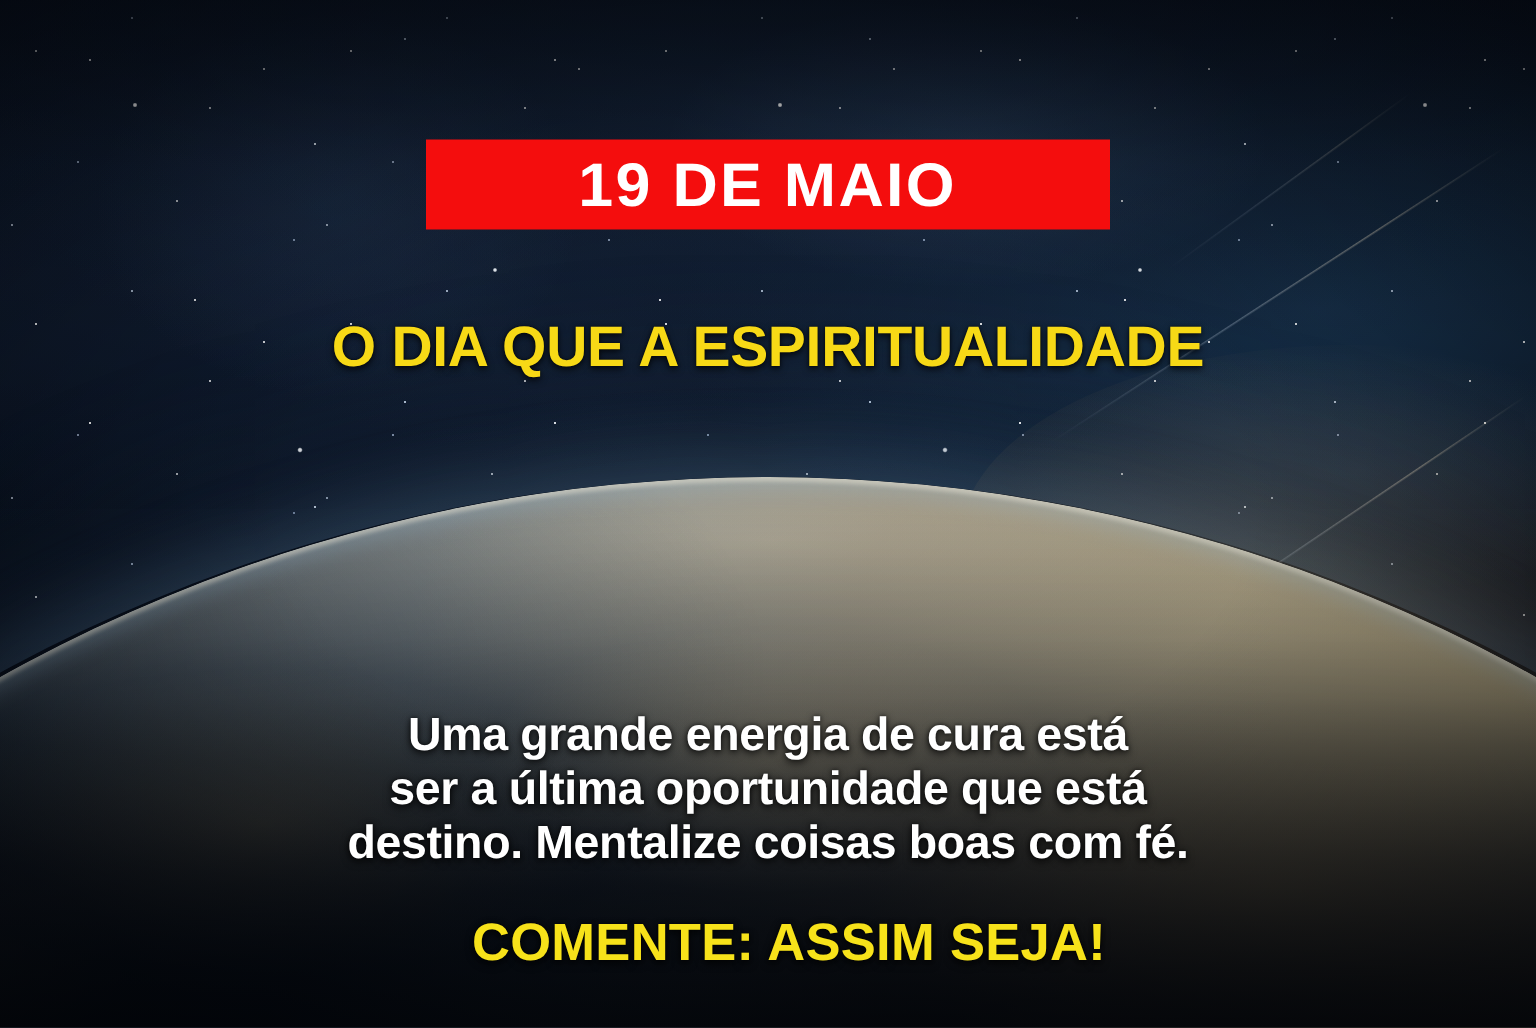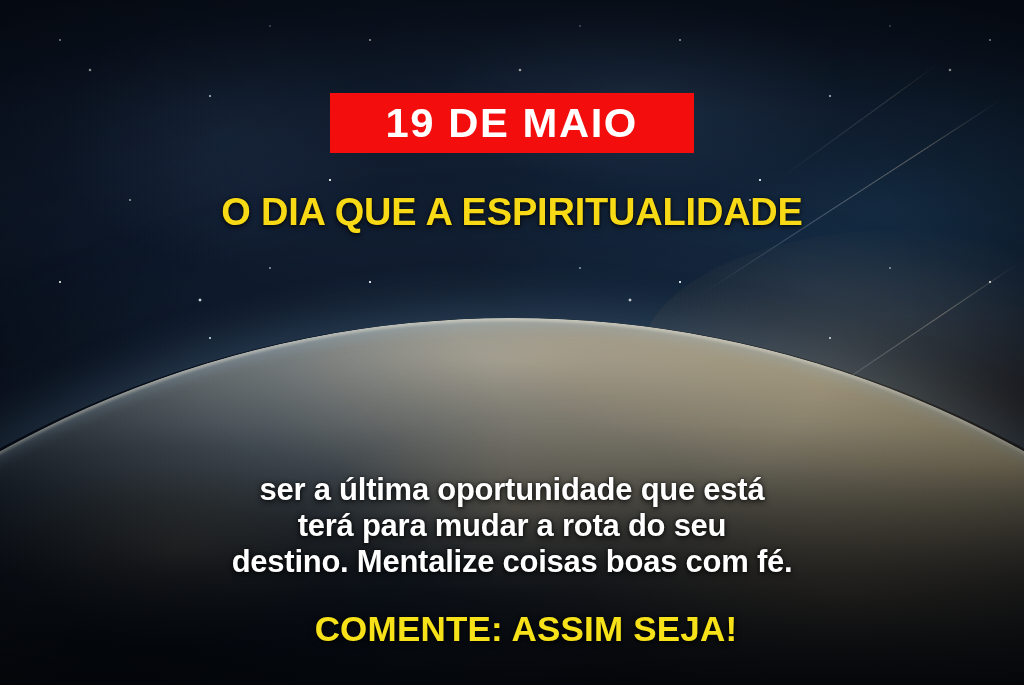--- a/index.html
+++ b/index.html
@@ -177,21 +177,21 @@
     position: absolute;
     inset: 0;
     text-align: center;
   }
 
   .date-banner {
     position: absolute;
     left: 50%;
     transform: translateX(-50%);
     top: 93px;
-    width: 364px;
+    width: 456px;
     height: 60px;
     background: #f40d0d;
     display: flex;
     align-items: center;
     justify-content: center;
   }
   .date-banner-text {
     color: #ffffff;
     font-size: 41px;
     font-weight: bold;
@@ -207,21 +207,21 @@
     right: 0;
     top: 166px;
     color: #f7d916;
     font-size: 38px;
     font-weight: bold;
     line-height: 1.13;
     letter-spacing: -0.2px;
     text-shadow: 0 2px 5px rgba(0,0,0,0.72), 0 0 2px rgba(0,0,0,0.6);
     padding: 0 48px;
   }
-  .headline-line { display: block; white-space: nowrap; }
+  .headline-line { display: block; white-space: nowrap; margin-top: 20px; }
 
   .body-copy {
     position: absolute;
     left: 0;
     right: 0;
     top: 441px;
     color: #ffffff;
     font-size: 31px;
     font-weight: bold;
     line-height: 1.155;
@@ -275,21 +275,21 @@
 
     <div class="date-banner">
       <span class="date-banner-text">19 DE MAIO</span>
     </div>
 
     <h1 class="headline">
       <span class="headline-line">O DIA QUE A ESPIRITUALIDADE</span>
     </h1>
 
     <p class="body-copy">
+      <span class="body-line">Uma grande energia de cura está</span>
       <span class="body-line">ser a última oportunidade que está</span>
-      <span class="body-line">terá para mudar a rota do seu</span>
       <span class="body-line">destino. Mentalize coisas boas com fé.</span>
     </p>
 
     <div class="cta">COMENTE: ASSIM SEJA!</div>
 
   </div>
 </div>
 
 </body></html>

